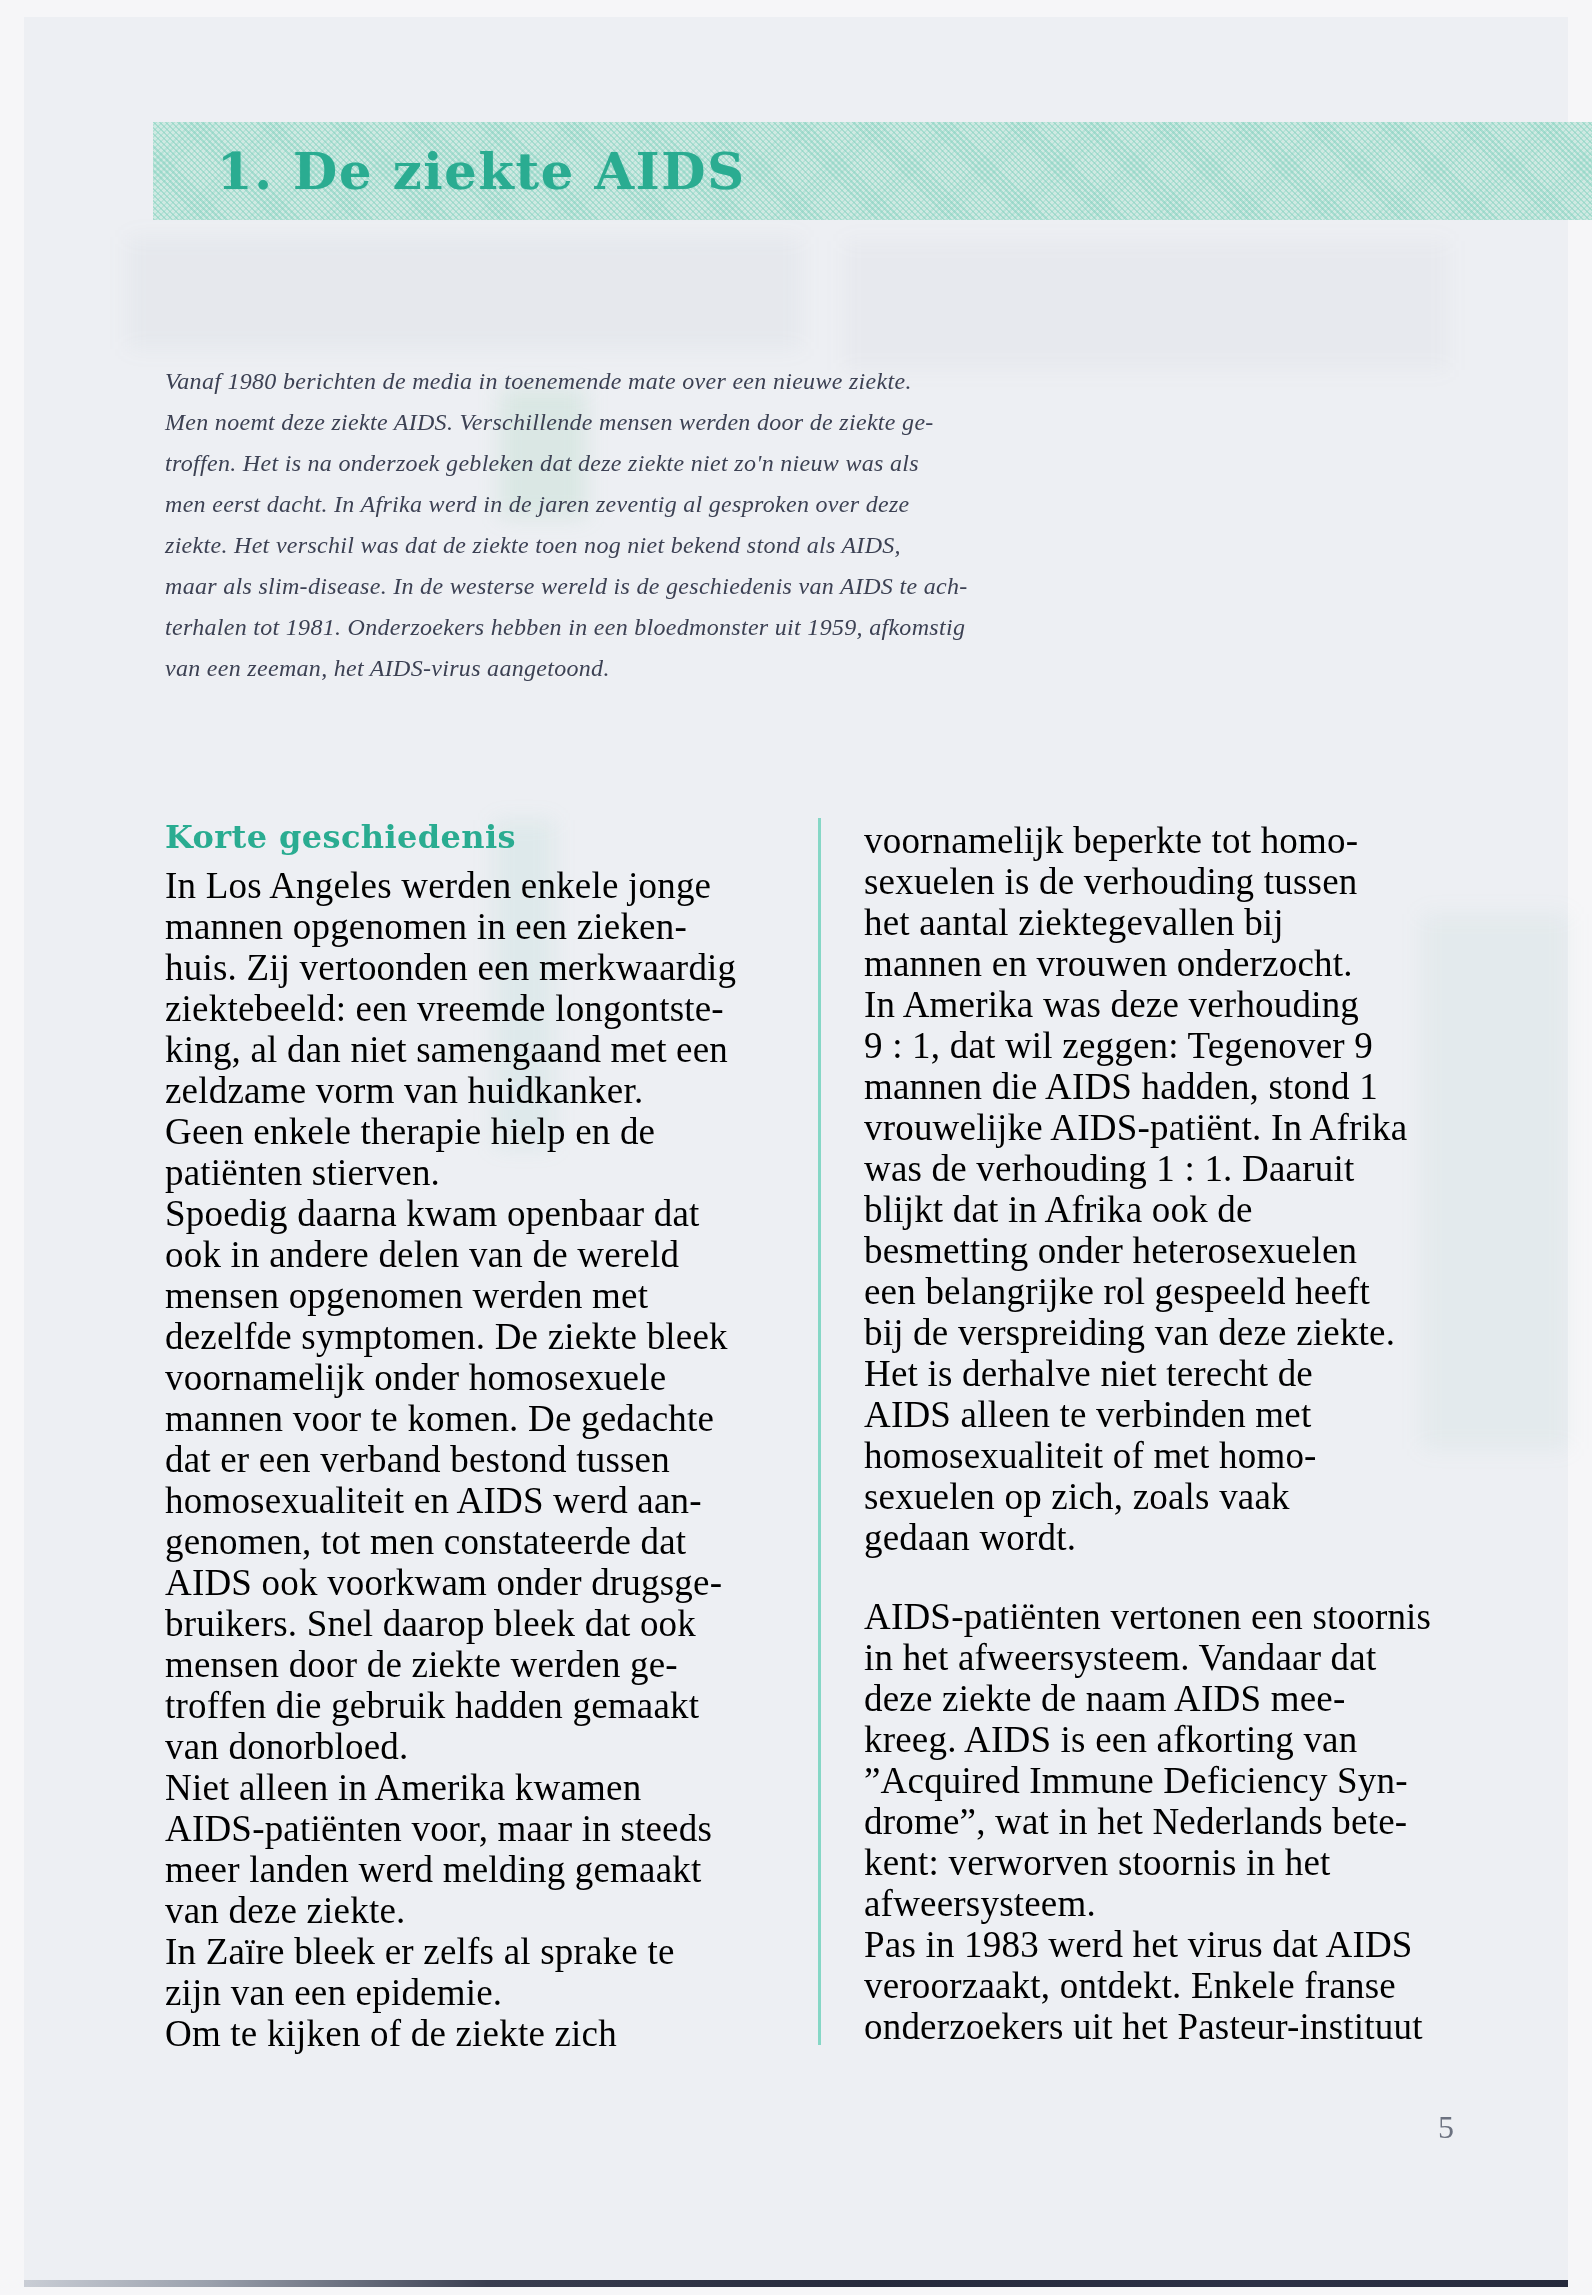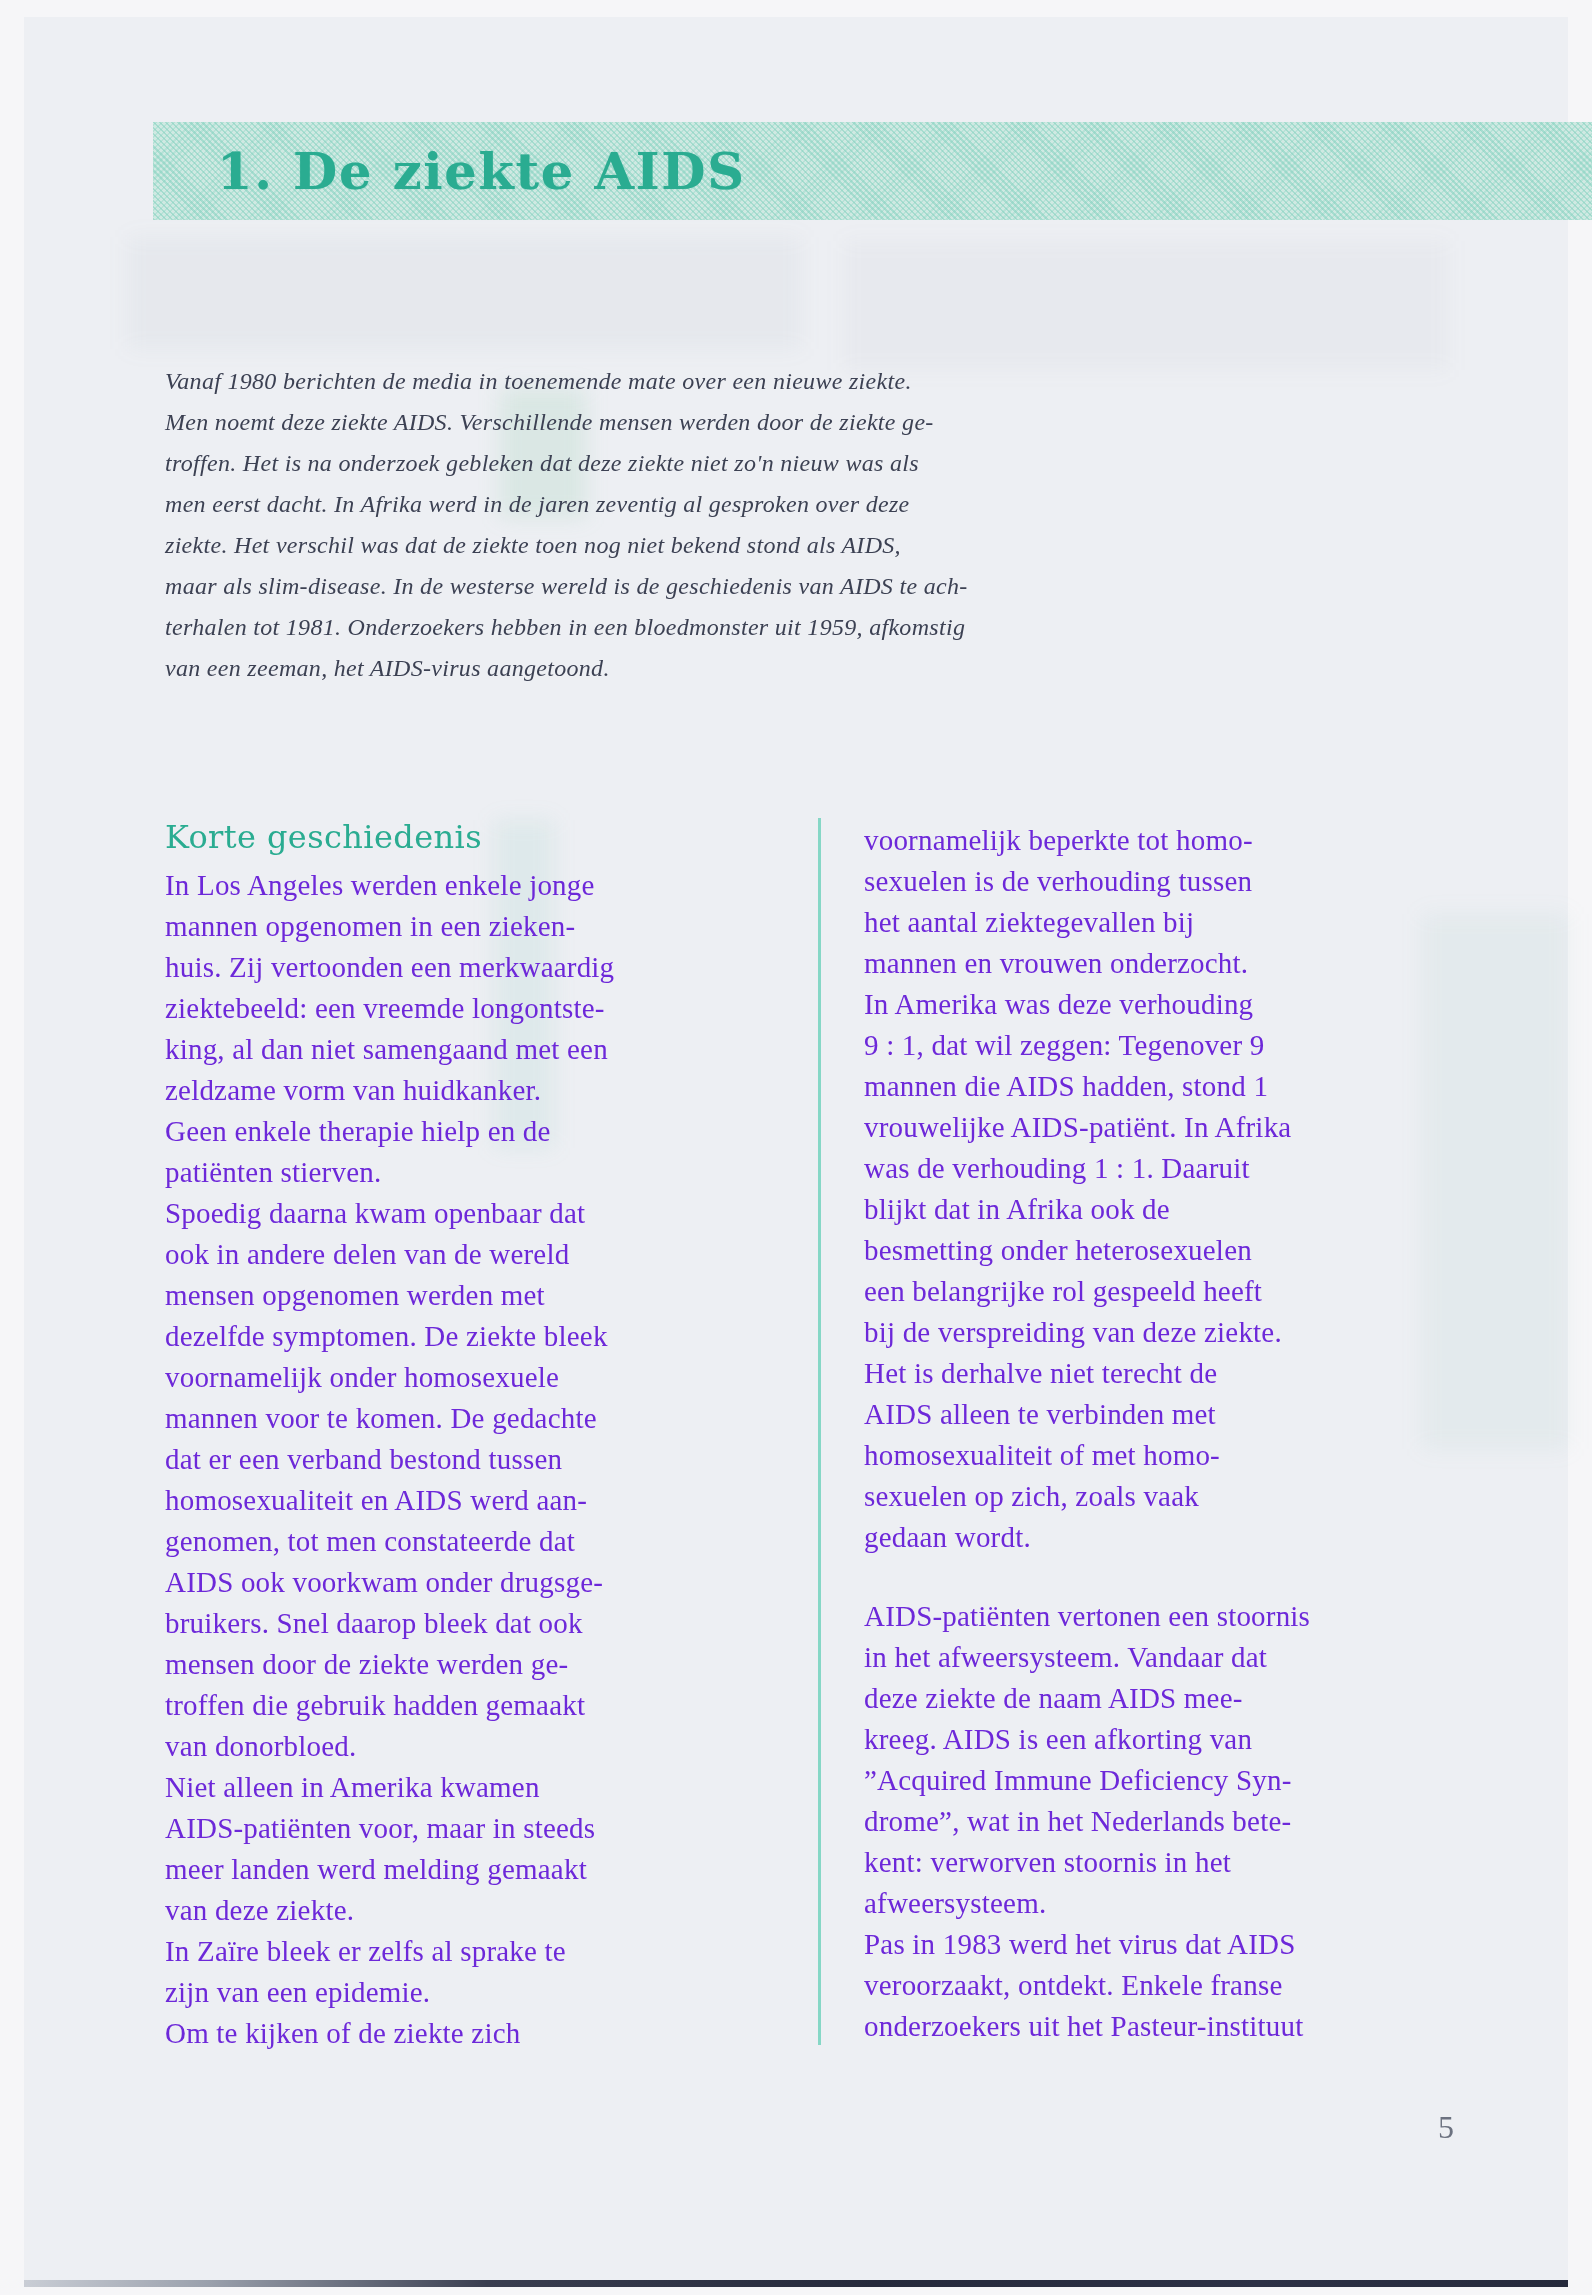--- a/index.html
+++ b/index.html
@@ -32,25 +32,25 @@
   }
   .intro {
     position:absolute; left:141px; top:344px; width:1312px;
     font-style:italic; font-size:24px; line-height:41px;
     color:#3c4153; white-space:pre-line; letter-spacing:0.3px;
   }
   .col-left  { position:absolute; left:141px; top:801px; width:643px; }
   .col-right { position:absolute; left:840px; top:803px; width:664px; }
   .col-heading {
     font-family:"DejaVu Serif", serif;
-    font-weight:400; font-size:32px; color:#2aac91;
+    font-weight:700; font-size:32px; color:#2aac91;
     margin-bottom:8.6px; letter-spacing:0.4px;
   }
   .col-text {
-    font-size:29px; line-height:41px; color:#6d28d9;
+    font-size:37px; line-height:41px; color:#000000;
     white-space:pre-line; letter-spacing:0.2px;
   }
   .col-text.second { margin-top:38px; }
   .divider {
     position:absolute; left:794px; top:801px; width:2.6px; height:1227px;
     background:#86d7c6;
   }
   .page-number {
     position:absolute; left:1414px; top:2092px;
     font-size:32px; color:#6c7280;

